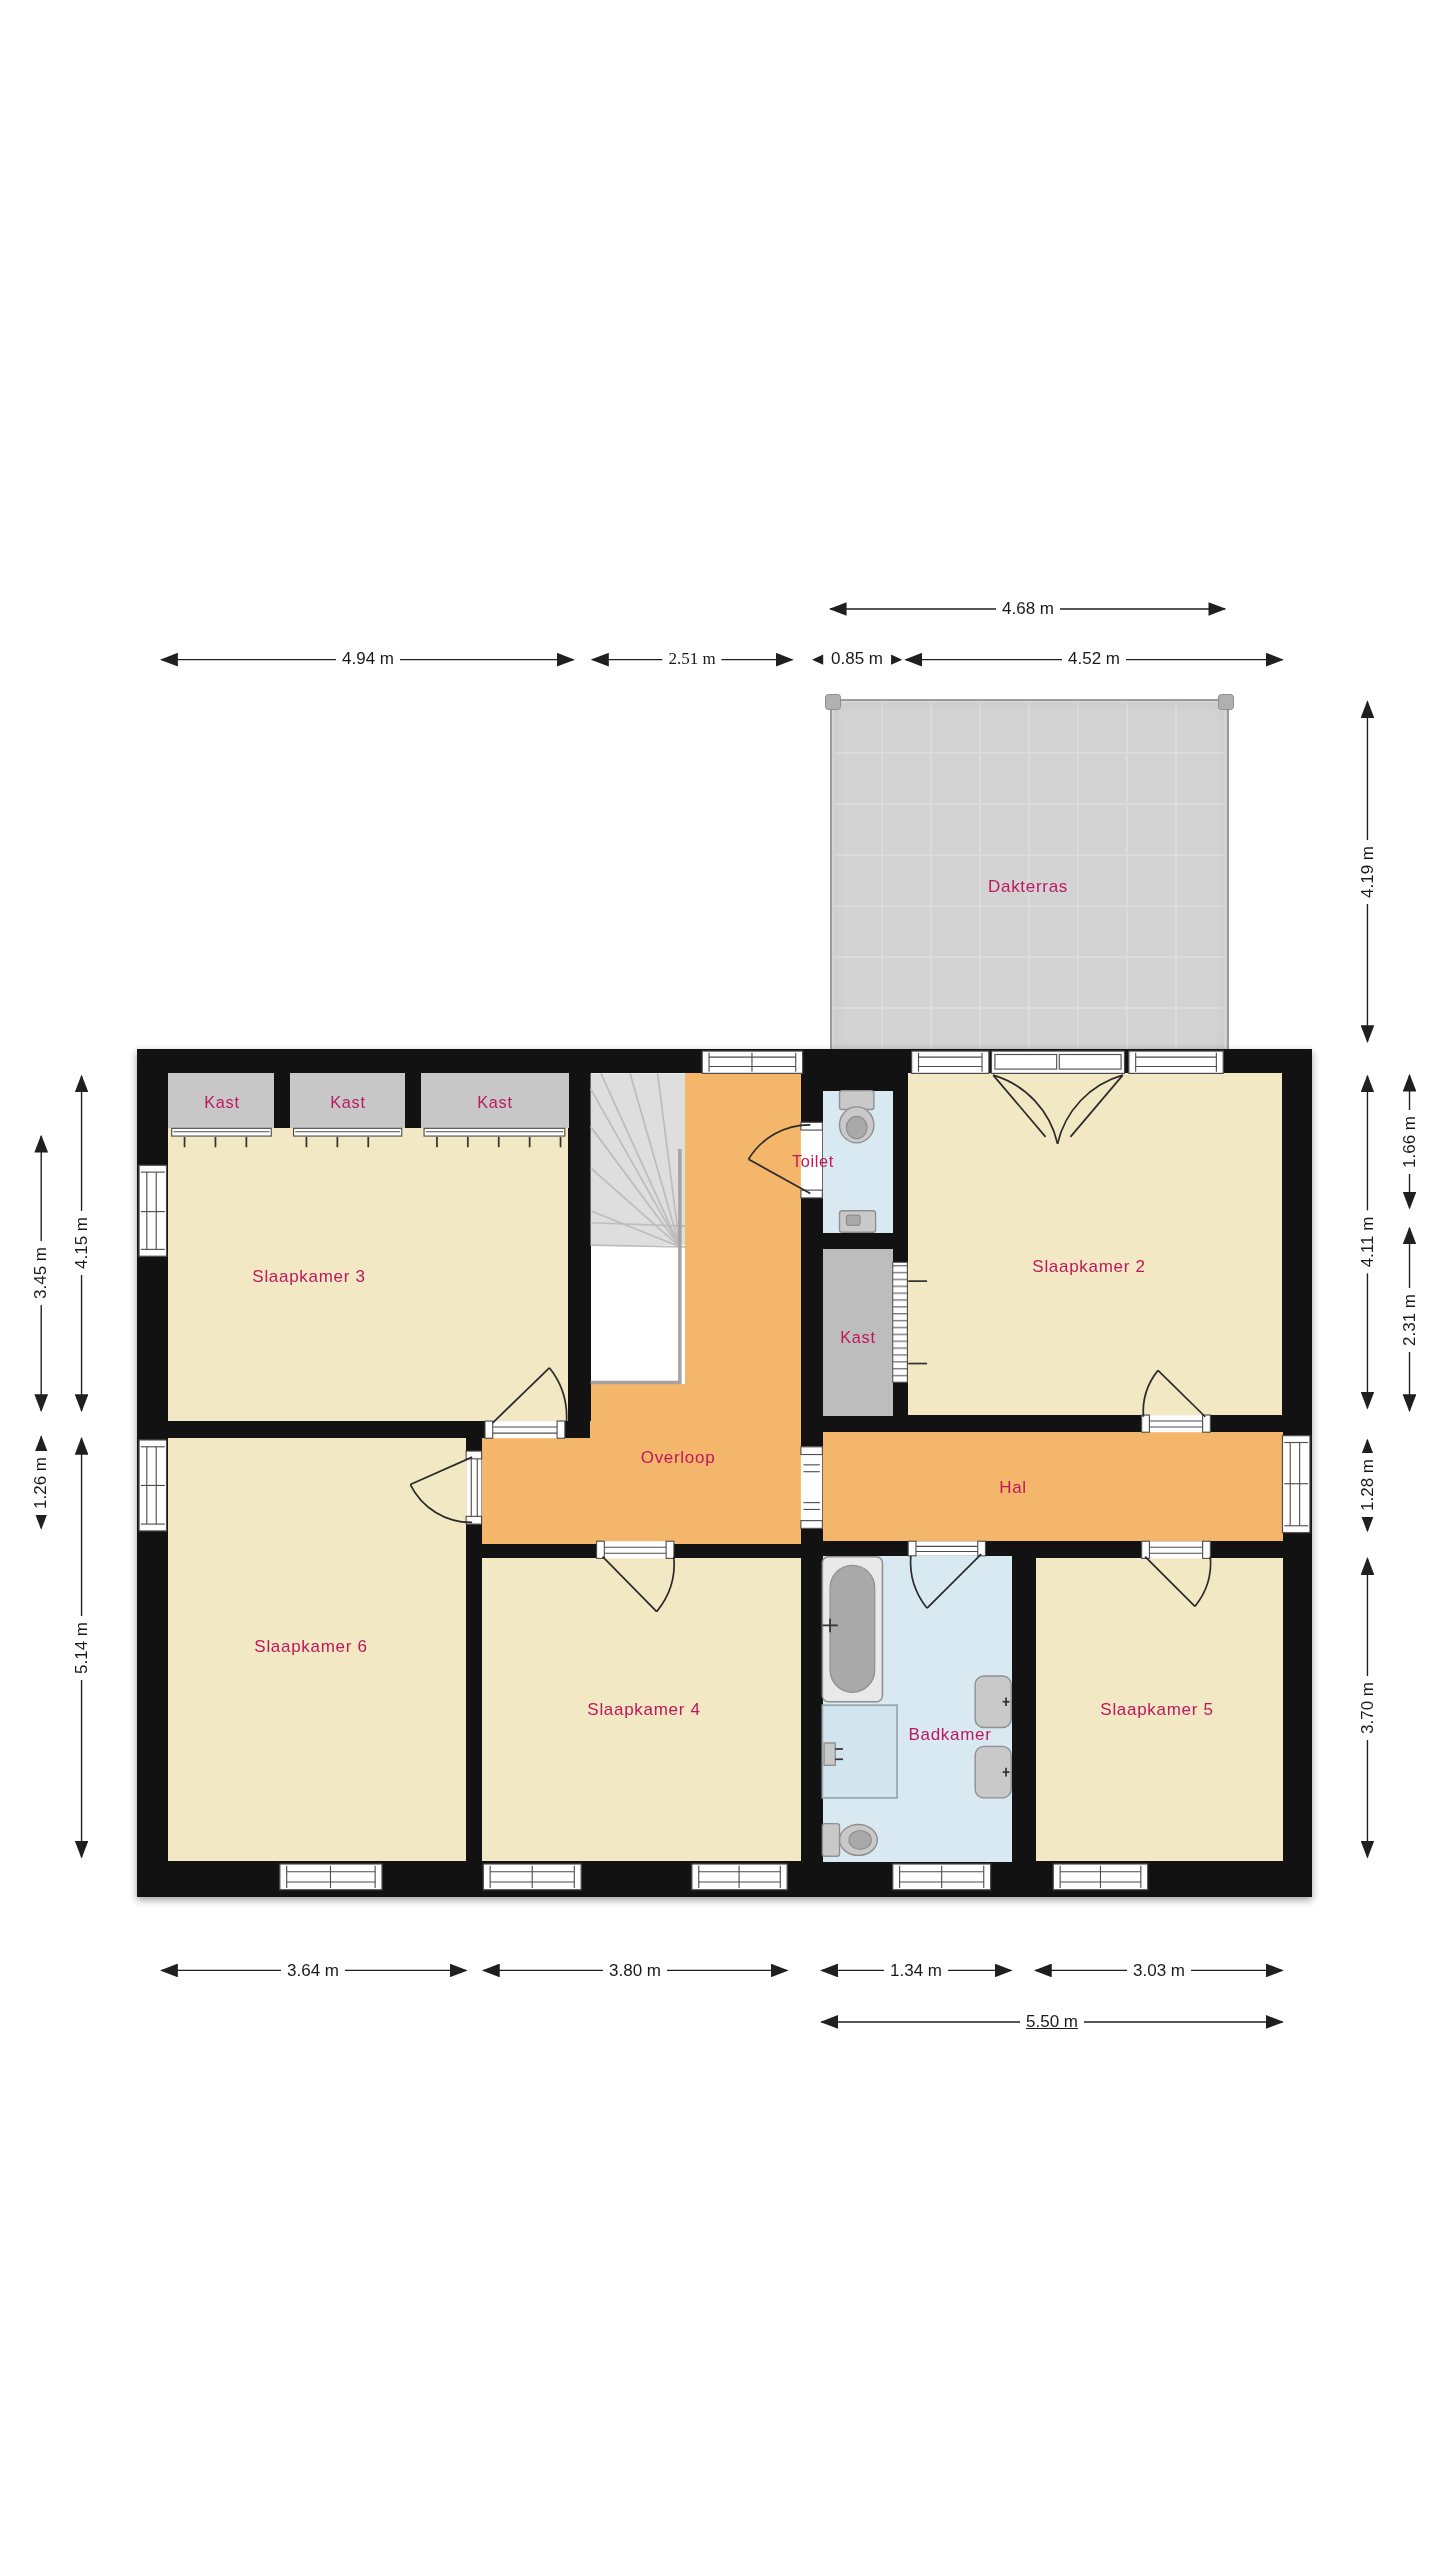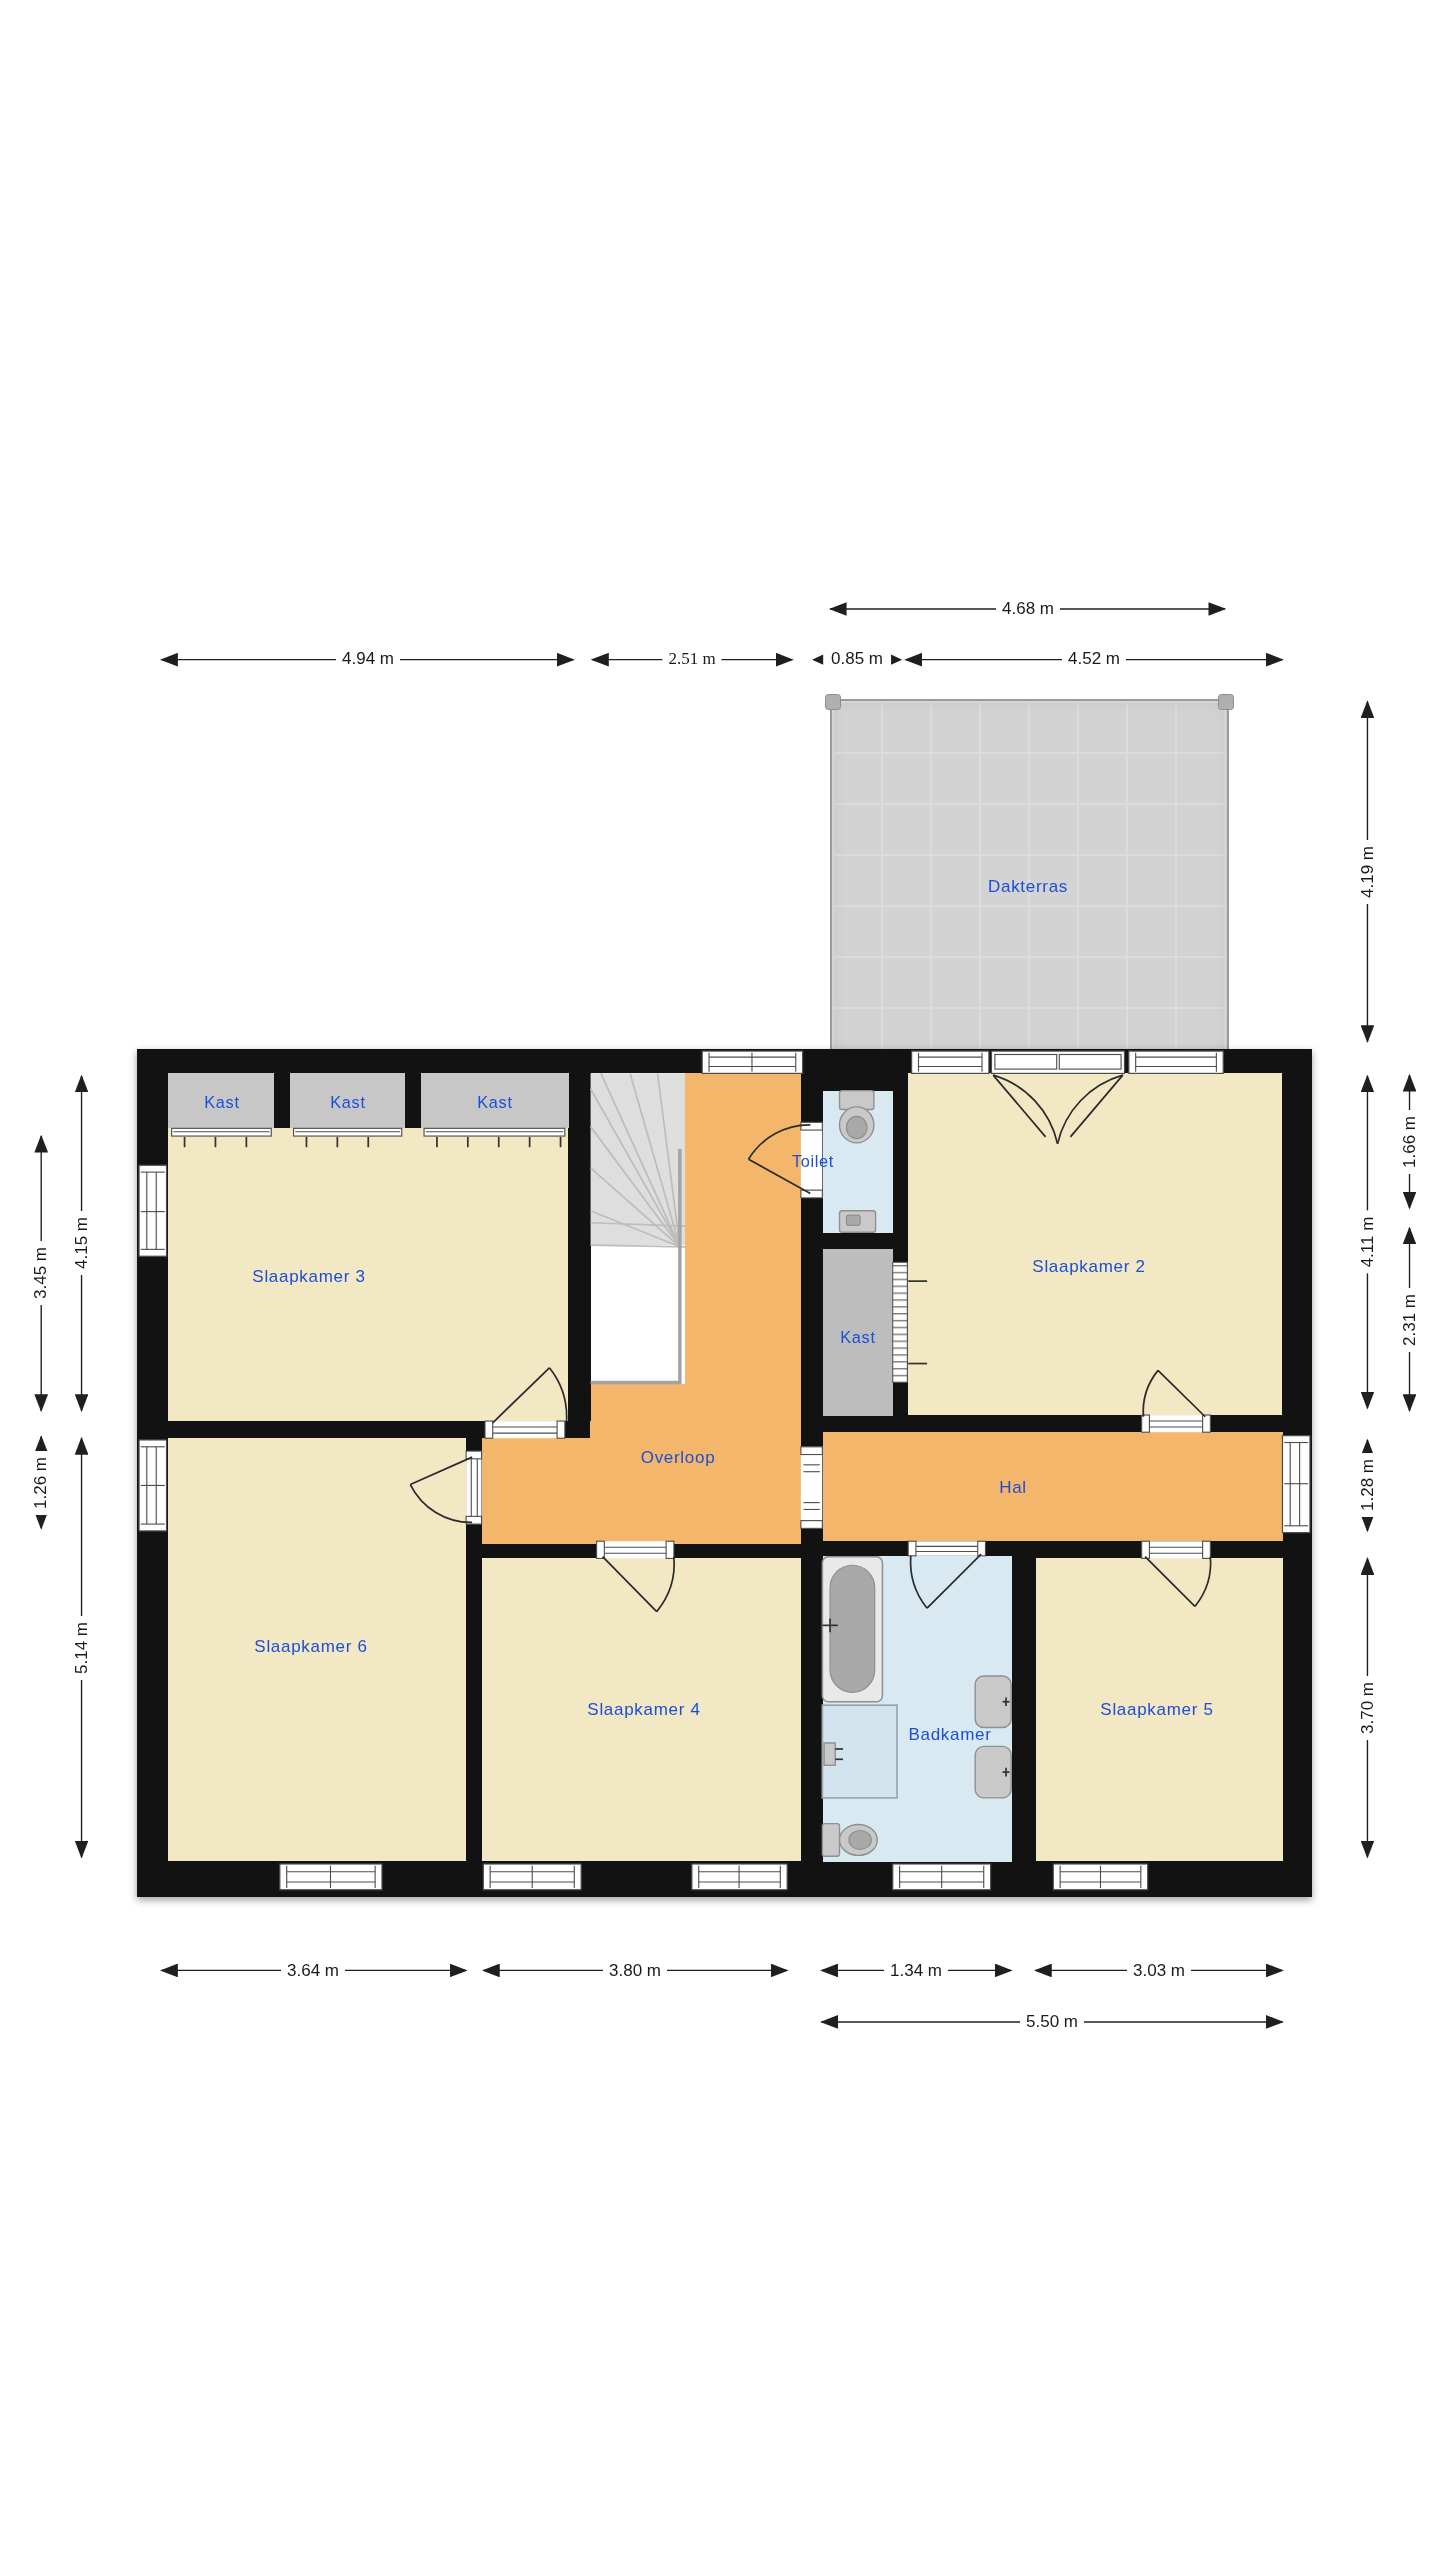--- a/index.html
+++ b/index.html
@@ -16,21 +16,21 @@
   .terrace-cap{width:13.7px;height:13.7px;background:#b0b0b0;border:0.9px solid #8d8d8d;border-radius:3.4px;}
   .building{left:137px;top:1049px;width:1175px;height:848px;background:#121212;box-shadow:0 2.6px 7.7px rgba(0,0,0,.38);}
   .room{position:absolute;}
   .yellow{background:#f2e8c3;}
   .orange{background:#f3b66b;}
   .blue{background:#d8e9f1;}
   .gray{background:#c7c7c7;}
   .graydark{background:#bdbdbd;}
   .white{background:#ffffff;}
   
-  .room-label{position:absolute;transform:translate(-50%,-50%);font-size:17px;color:#1d4ed8;
+  .room-label{position:absolute;transform:translate(-50%,-50%);font-size:17px;color:#be185d;
     white-space:nowrap;letter-spacing:0.7px;}
   .small-label{font-size:16.3px;}
   .dim-label{position:absolute;transform:translate(-50%,-50%);background:#ffffff;padding:0 6px;
     font-size:17px;color:#1a1a1a;white-space:nowrap;}
   .dim-label.vert{transform:translate(-50%,-50%) rotate(-90deg);}
   svg{position:absolute;left:0;top:0;}
   .win{fill:#ffffff;stroke:#4d4d4d;stroke-width:1.4;}
   .glz{stroke:#4d4d4d;stroke-width:1.3;fill:none;}
   .gap{fill:#ffffff;stroke:none;}
   .frame{fill:#ffffff;stroke:#4d4d4d;stroke-width:1.3;}
@@ -373,21 +373,21 @@
   <span class="dim-label" style="left:1028px;top:609px;">4.68 m</span>
   <span class="dim-label" style="left:368px;top:659px;">4.94 m</span>
   <span class="dim-label" style="left:692px;top:659px;font-family:Liberation Serif, serif;">2.51 m</span>
   <span class="dim-label" style="left:857px;top:659px;">0.85 m</span>
   <span class="dim-label" style="left:1094px;top:659px;">4.52 m</span>
 
   <span class="dim-label" style="left:313px;top:1971px;">3.64 m</span>
   <span class="dim-label" style="left:635px;top:1971px;">3.80 m</span>
   <span class="dim-label" style="left:916px;top:1971px;">1.34 m</span>
   <span class="dim-label" style="left:1159px;top:1971px;">3.03 m</span>
-  <span class="dim-label" style="left:1052px;top:2022px;">5.50 m</span>
+  <span class="dim-label" style="left:1052px;top:2022px;text-decoration:underline;">5.50 m</span>
 
   <span class="dim-label vert" style="left:41px;top:1273px;">3.45 m</span>
   <span class="dim-label vert" style="left:82px;top:1243px;">4.15 m</span>
   <span class="dim-label vert" style="left:41px;top:1483px;">1.26 m</span>
   <span class="dim-label vert" style="left:82px;top:1648px;">5.14 m</span>
 
   <span class="dim-label vert" style="left:1368px;top:872px;">4.19 m</span>
   <span class="dim-label vert" style="left:1368px;top:1242px;">4.11 m</span>
   <span class="dim-label vert" style="left:1410px;top:1142px;">1.66 m</span>
   <span class="dim-label vert" style="left:1410px;top:1320px;">2.31 m</span>

